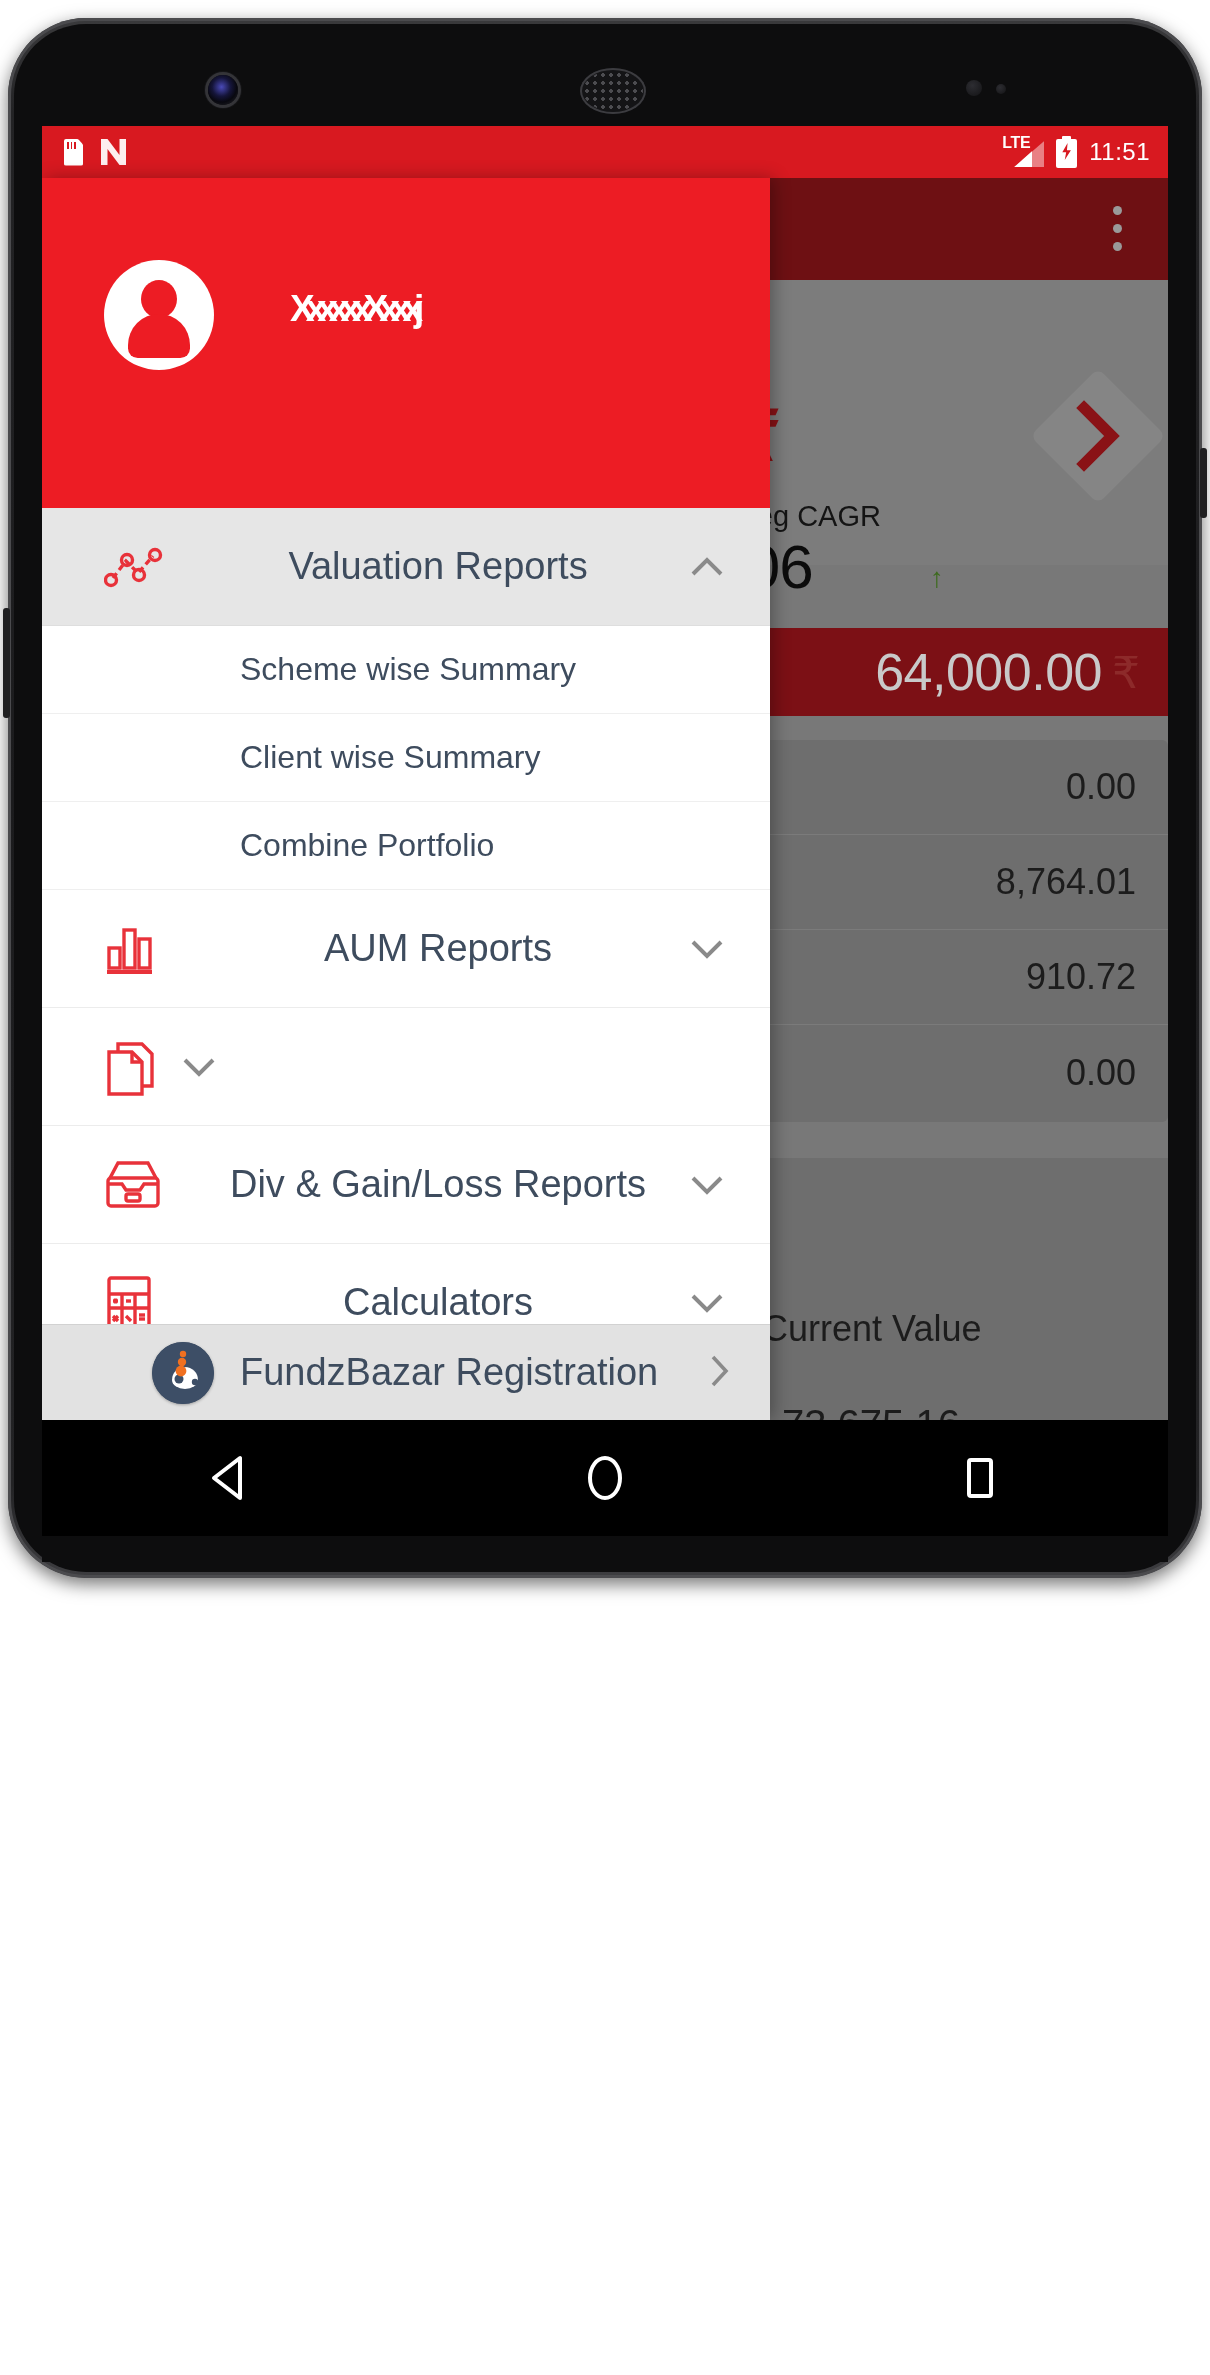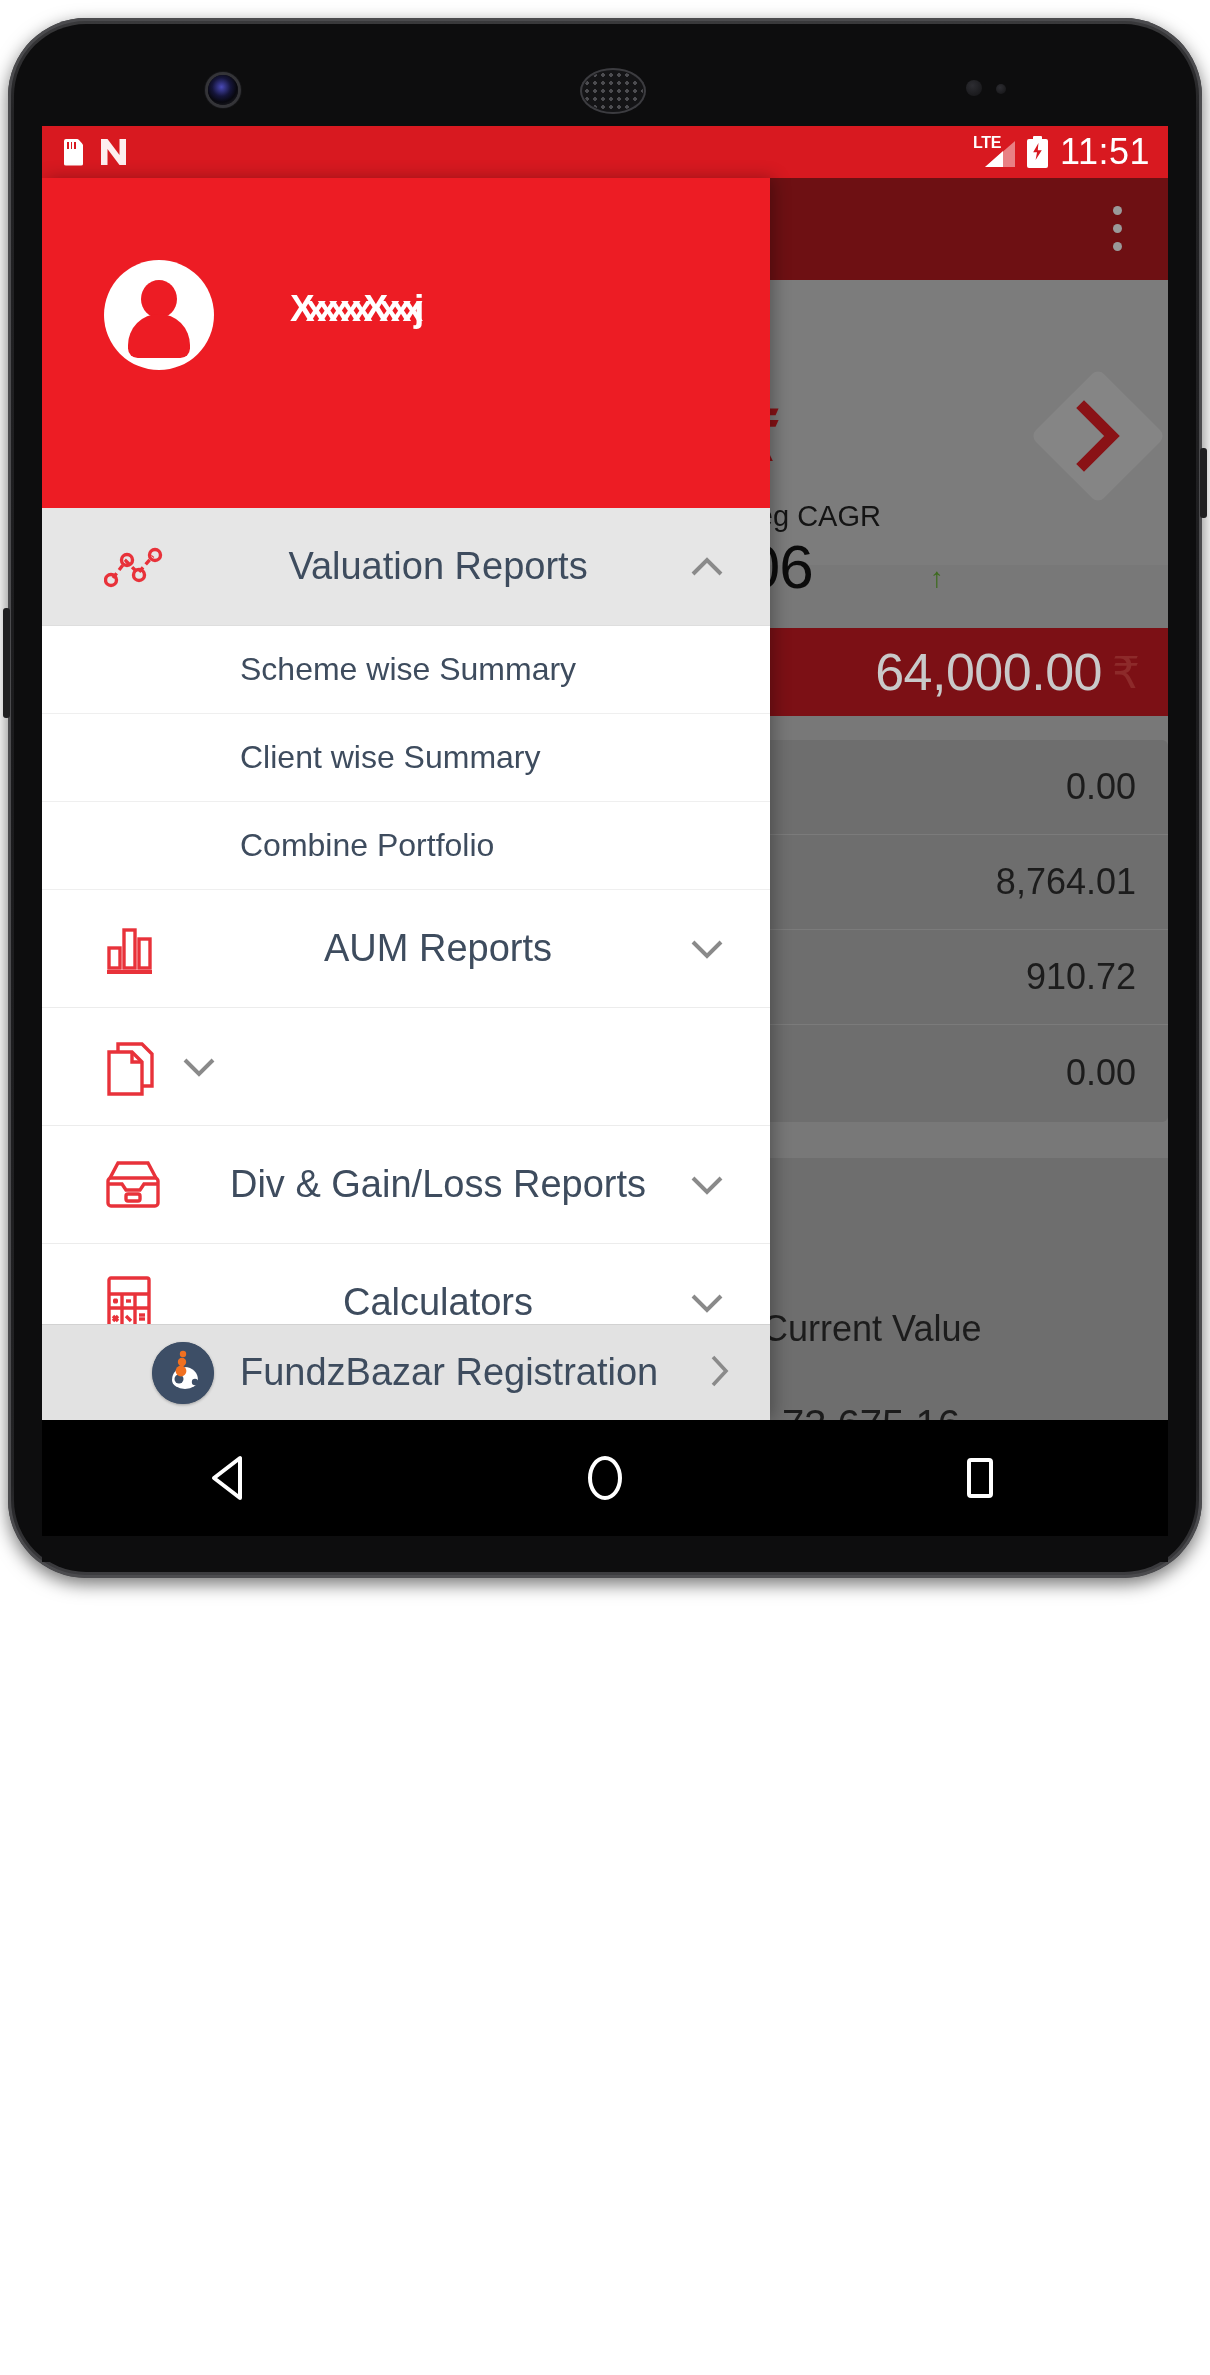--- a/index.html
+++ b/index.html
@@ -67,21 +67,21 @@
   
   #statusbar {
     position:absolute; left:0; top:0; width:100%; height:52px;
     background:#d81920;
     display:flex; align-items:center;
     padding: 0 18px 0 22px;
     color:#fff;
   }
   .sb-left { display:flex; align-items:center; gap:18px; }
   .sb-right { margin-left:auto; display:flex; align-items:center; gap:12px; }
-  .sb-time { font-size:36px; font-weight:400; letter-spacing:.5px; line-height:1; }
+  .sb-time { font-size:24px; font-weight:400; letter-spacing:.5px; line-height:1; }
 
   .icon-sdcard{ width:19px; height:27px; position:relative; }
   .icon-sdcard::before{
     content:""; position:absolute; inset:0; background:#fff;
     border-radius:2px 6px 2px 2px;
     clip-path: polygon(0 0, 72% 0, 100% 22%, 100% 100%, 0 100%);
   }
   .icon-sdcard::after{
     content:""; position:absolute; left:3px; top:3px; width:11px; height:7px;
     background: repeating-linear-gradient(90deg,#d81920 0 1.6px,transparent 1.6px 3.6px);

